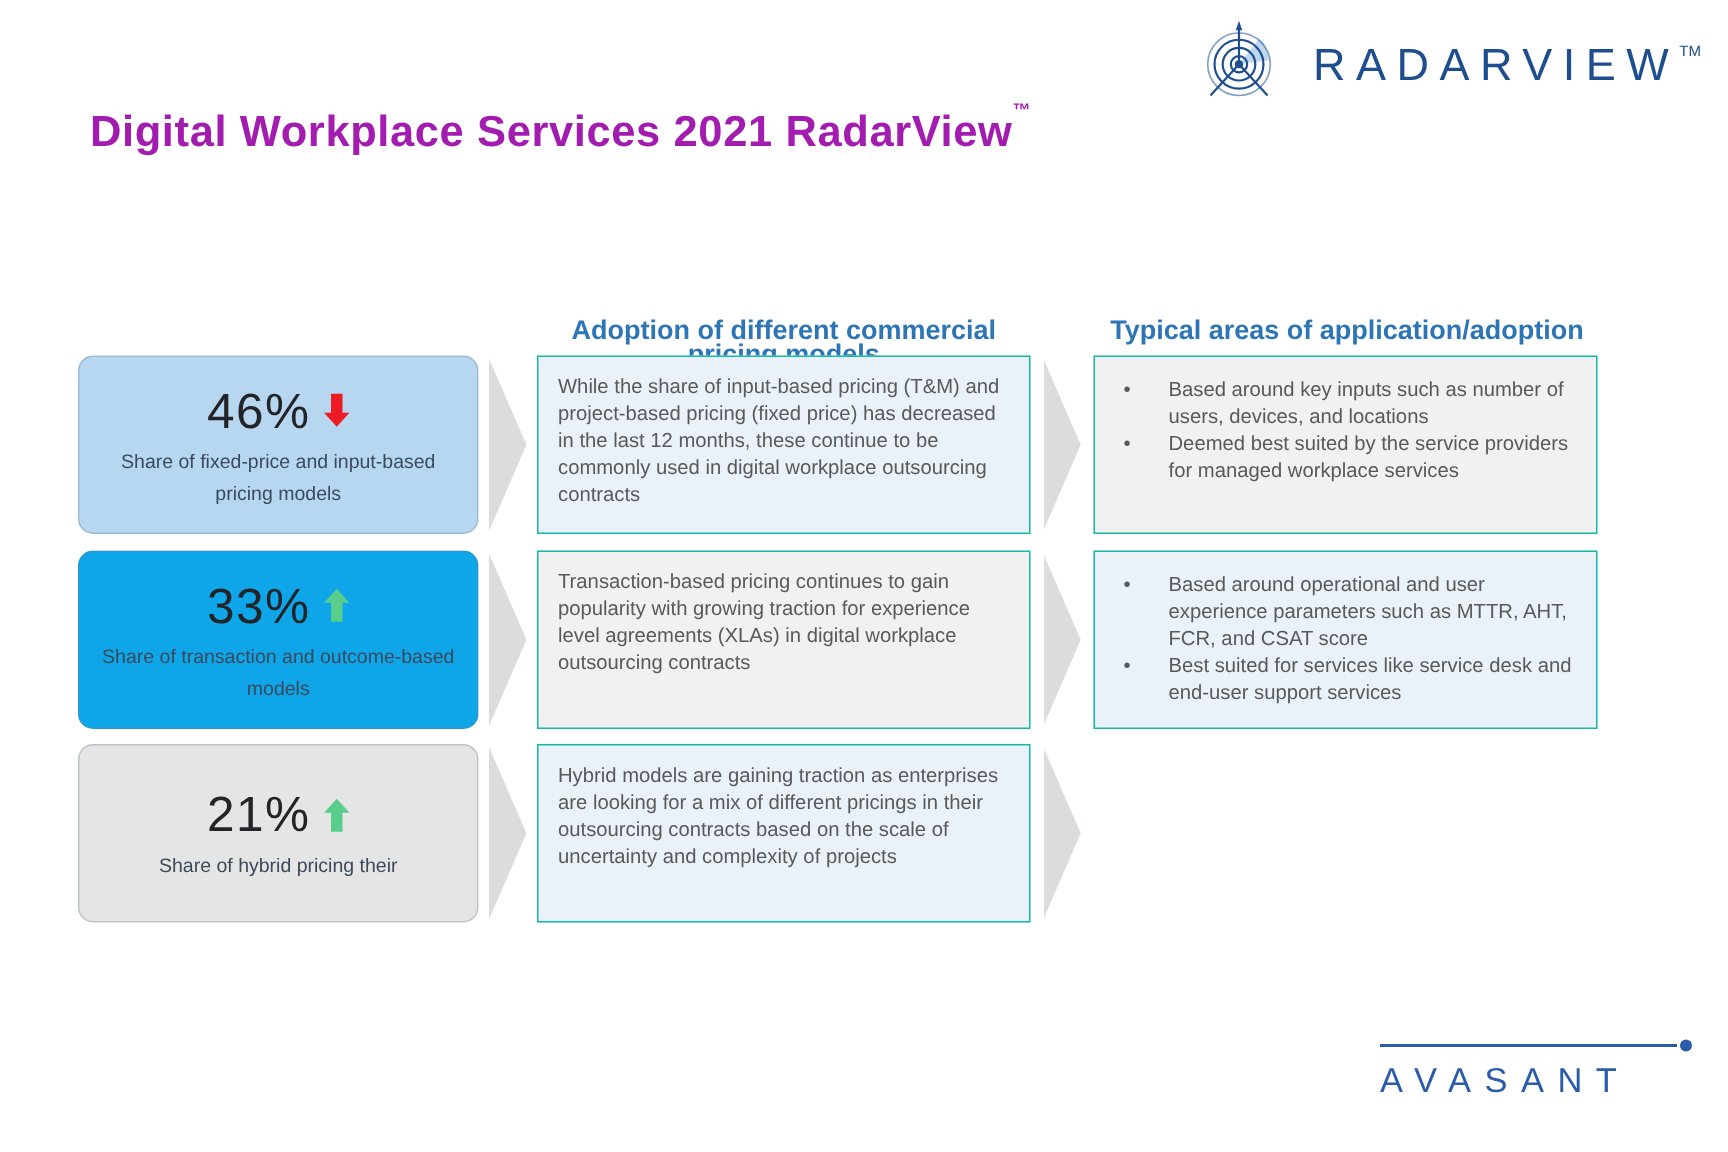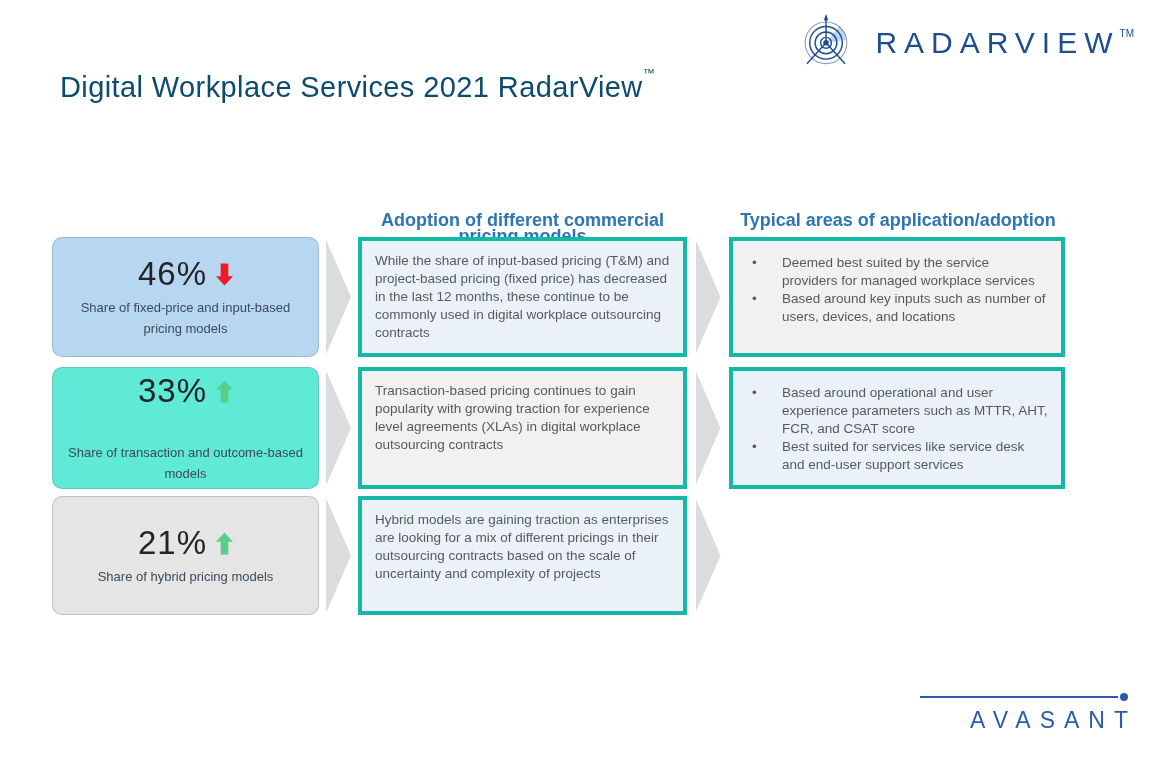--- a/index.html
+++ b/index.html
@@ -2,22 +2,22 @@
 <html><head>
 <meta charset="utf-8">
 <style>
   html,body{margin:0;padding:0;}
   body{
     width:1152px;height:768px;position:relative;background:#ffffff;overflow:hidden;
     font-family:"Liberation Sans", sans-serif;color:#595959;
   }
   
   .page-title{
-    position:absolute;left:60px;top:66px;font-size:29px;font-weight:400;
-    color:#0c4a6e;letter-spacing:.4px;
+    position:absolute;left:60px;top:66px;font-size:29px;font-weight:700;
+    color:#a21caf;letter-spacing:.4px;
   }
   .page-title sup{font-size:12px;vertical-align:20px;letter-spacing:0;}
   .rv-logo{position:absolute;right:18px;top:12px;display:flex;align-items:center;gap:20px;}
   .rv-word{font-size:30px;letter-spacing:7px;color:#1f4e8f;font-weight:500;}
   .rv-word sup{font-size:10px;vertical-align:16px;letter-spacing:0;}
   
   .col-head{
     position:absolute;top:212px;font-size:18px;font-weight:700;color:#2e75b6;
     text-align:center;line-height:16px;
   }
@@ -26,55 +26,55 @@
   
   .row{position:absolute;left:52px;width:1013px;height:119px;display:grid;
        grid-template-columns:267px 39px 329px 42px 336px;}
   .row.r0{top:237px}.row.r1{top:367px}.row.r2{top:496px}
   .stat-card{
     border-radius:10px;border:1px solid rgba(110,130,150,.35);
     display:flex;flex-direction:column;align-items:center;justify-content:center;
     gap:4px;padding:4px 12px;box-sizing:border-box;
   }
   .r0 .stat-card{background:#b7d7f1;}
-  .r1 .stat-card{background:#5eead4;justify-content:space-between;}
+  .r1 .stat-card{background:#0ea5e9;}
   .r2 .stat-card{background:#e5e5e5;}
   .stat-line{display:flex;align-items:center;justify-content:center;gap:9px;}
   .stat-value{font-size:33px;color:#222428;letter-spacing:1px;}
   .arrow-icon{display:inline-flex;}
   .arrow-icon svg{display:block;}
   .arrow-icon.up{color:#59ce8b;}
   .arrow-icon.down{color:#ed1c24;}
   .arrow-icon.down svg{transform:rotate(180deg);}
   .stat-label{
     font-size:13px;line-height:21px;color:#3b4a5a;text-align:center;max-width:250px;
   }
   .arrow-cell{display:flex;align-items:center;justify-content:center;}
   .flow-triangle{
     width:25px;height:115px;background:#dadcde;
     clip-path:polygon(0 0,100% 50%,0 100%);
   }
   .text-card{
-    border:4px solid #14b8a6;box-sizing:border-box;padding:11px 13px;
+    border:1px solid #14b8a6;box-sizing:border-box;padding:11px 13px;
     font-size:13.5px;line-height:18px;color:#595959;
   }
   .tint-blue{background:#eaf1f9;}
   .tint-gray{background:#f1f1f2;}
   .bullets{margin:2px 0 0 0;padding:0;list-style:none;}
   .bullets li{display:flex;gap:0;margin-bottom:0;}
   .bullets li::before{content:"\2022";width:30px;flex:0 0 30px;text-align:left;padding-left:6px;}
   
   .av-logo{position:absolute;right:24px;top:696px;width:208px;}
   .av-rule{position:relative;height:2px;background:#2a5caa;margin-right:10px;}
   .av-rule::after{
     content:"";position:absolute;right:-10px;top:-3px;width:8px;height:8px;border-radius:50%;
     background:#2a5caa;
   }
   .av-word{
-    margin-top:9px;text-align:right;font-size:23px;letter-spacing:9px;color:#2a5caa;
+    margin-top:9px;font-size:23px;letter-spacing:9px;color:#2a5caa;
     font-weight:400;margin-right:-9px;
   }
 </style>
 </head>
 <body>
 
 <div class="page-title"><span>Digital Workplace Services 2021 RadarView</span><sup>™</sup></div>
 
 <div class="rv-logo">
   <span>
@@ -112,24 +112,24 @@
   <div class="arrow-cell">
     <div class="flow-triangle"></div>
   </div>
   <div class="text-card tint-blue">While the share of input-based pricing (T&amp;M) and project-based pricing (fixed price) has decreased in the last 12 months, these continue to be commonly used in digital workplace outsourcing contracts</div>
   <div class="arrow-cell">
     <div class="flow-triangle"></div>
   </div>
   <div class="text-card tint-gray">
     <ul class="bullets">
       <li>
-          <span>Deemed best suited by the service providers for managed workplace services</span>
+          <span>Based around key inputs such as number of users, devices, and locations</span>
         </li>
       <li>
-          <span>Based around key inputs such as number of users, devices, and locations</span>
+          <span>Deemed best suited by the service providers for managed workplace services</span>
         </li>
     </ul>
   </div>
 </div>
 
 <div class="row r1">
   <div class="stat-card">
     <div class="stat-line">
       <span class="stat-value">33%</span>
       <span class="arrow-icon up">
@@ -162,21 +162,21 @@
 <div class="row r2">
   <div class="stat-card">
     <div class="stat-line">
       <span class="stat-value">21%</span>
       <span class="arrow-icon up">
         <svg width="17" height="23" viewBox="0 0 20 26">
             <polygon points="10,0 20,11 14.5,11 14.5,26 5.5,26 5.5,11 0,11" fill="currentColor"></polygon>
           </svg>
       </span>
     </div>
-    <div class="stat-label">Share of hybrid pricing models</div>
+    <div class="stat-label">Share of hybrid pricing their</div>
   </div>
   <div class="arrow-cell">
     <div class="flow-triangle"></div>
   </div>
   <div class="text-card tint-blue">Hybrid models are gaining traction as enterprises are looking for a mix of different pricings in their outsourcing contracts based on the scale of uncertainty and complexity of projects</div>
   <div class="arrow-cell">
     <div class="flow-triangle"></div>
   </div>
 </div>
 

